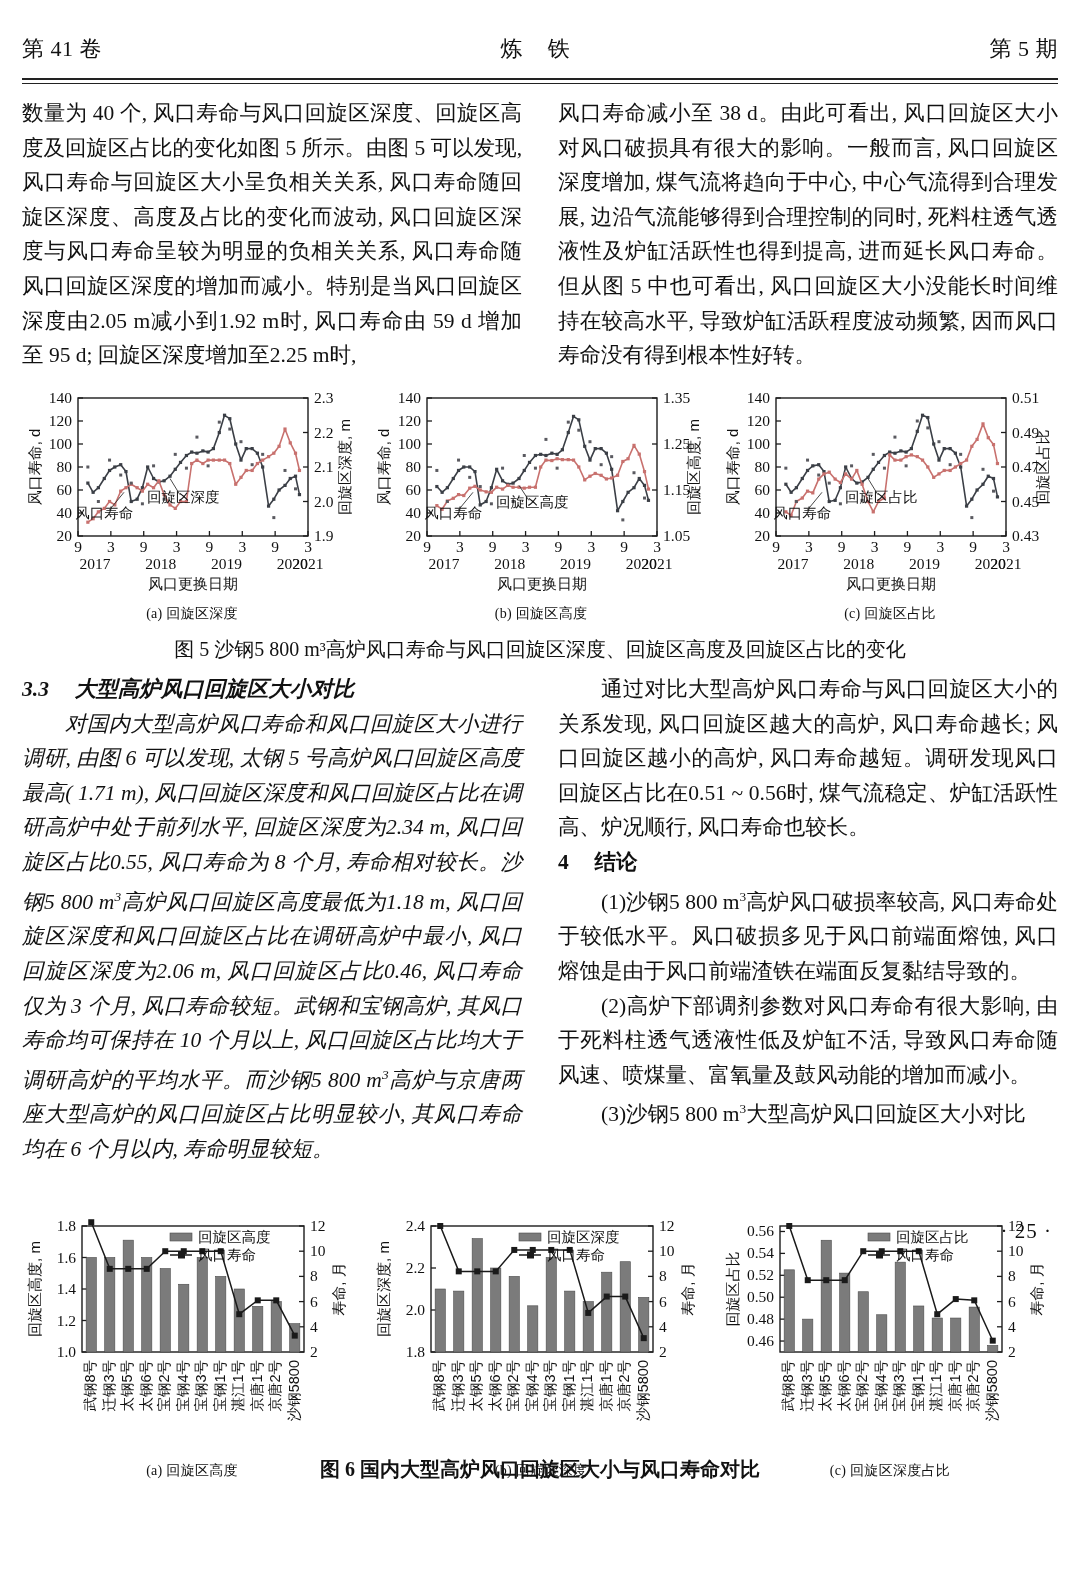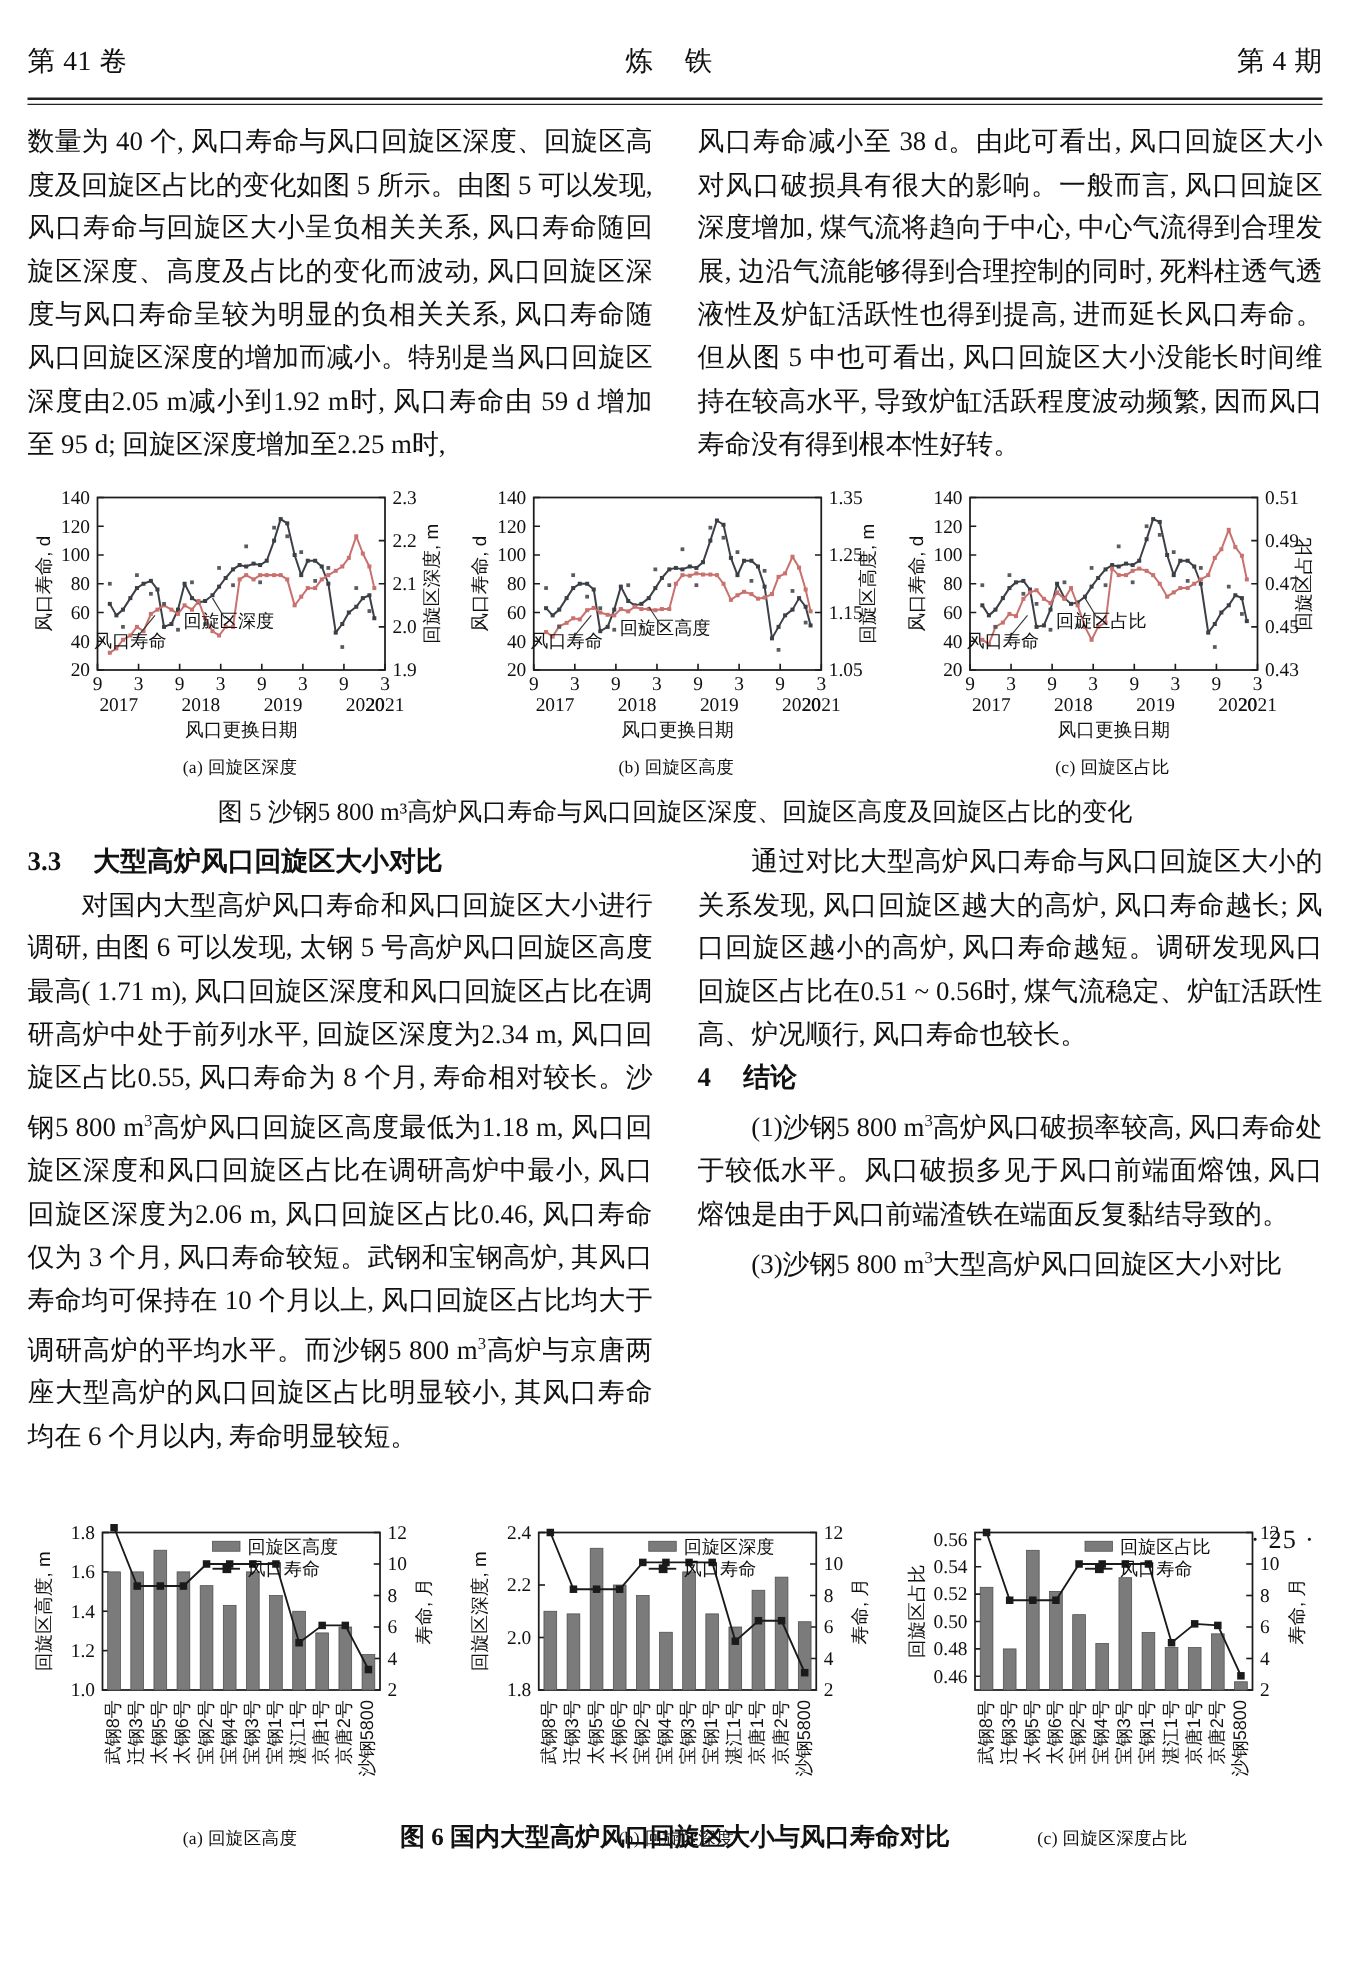--- a/index.html
+++ b/index.html
@@ -109,21 +109,21 @@
   }
 </style>
 </head>
 <body>
 
 <div class="page">
 
   <div class="runhead">
     <span class="vol">第 41 卷</span>
     <span class="journal">炼 铁</span>
-    <span class="issue">第 4 期</span>
+    <span class="issue">第 5 期</span>
   </div>
   <div class="rule-double"></div>
 
   <div class="col left" style="top:96px;">
     <p>数量为 40 个, 风口寿命与风口回旋区深度、回旋区高度及回旋区占比的变化如图 5 所示。由图 5 可以发现, 风口寿命与回旋区大小呈负相关关系, 风口寿命随回旋区深度、高度及占比的变化而波动, 风口回旋区深度与风口寿命呈较为明显的负相关关系, 风口寿命随风口回旋区深度的增加而减小。特别是当风口回旋区深度由2.05 m减小到1.92 m时, 风口寿命由 59 d 增加至 95 d; 回旋区深度增加至2.25 m时,</p>
   </div>
   <div class="col right" style="top:96px;">
     <p>风口寿命减小至 38 d。由此可看出, 风口回旋区大小对风口破损具有很大的影响。一般而言, 风口回旋区深度增加, 煤气流将趋向于中心, 中心气流得到合理发展, 边沿气流能够得到合理控制的同时, 死料柱透气透液性及炉缸活跃性也得到提高, 进而延长风口寿命。但从图 5 中也可看出, 风口回旋区大小没能长时间维持在较高水平, 导致炉缸活跃程度波动频繁, 因而风口寿命没有得到根本性好转。</p>
   </div>
 
@@ -618,33 +618,34 @@
             <text x="163.14285714285117" y="113.5" class="tl-cn" text-anchor="middle">回旋区占比</text>
             <line x1="159.85714285713988" y1="106.6" x2="150.00000000000597" y2="90.5" stroke="#333" stroke-width="0.9"></line>
           </g>
       </svg>
       <div class="subcap">(c) 回旋区占比</div>
     </div>
   </div>
 
   <div class="figcap" style="top:636px;">图 5   沙钢5 800 m³高炉风口寿命与风口回旋区深度、回旋区高度及回旋区占比的变化</div>
 
-  <div class="col left" style="top:672px;">
+  <div class="col left" style="top:672px;font-style:italic;">
     <p class="heading">
       <span class="num">3.3</span><span>大型高炉风口回旋区大小对比</span>
     </p>
     <p class="indent"><span>对国内大型高炉风口寿命和风口回旋区大小进行调研, 由图 6 可以发现, 太钢 5 号高炉风口回旋区高度最高( 1.71 m), 风口回旋区深度和风口回旋区占比在调研高炉中处于前列水平, 回旋区深度为2.34 m, 风口回旋区占比0.55, 风口寿命为 8 个月, 寿命相对较长。沙钢5 800 m</span><sup>3</sup><span>高炉风口回旋区高度最低为1.18 m, 风口回旋区深度和风口回旋区占比在调研高炉中最小, 风口回旋区深度为2.06 m, 风口回旋区占比0.46, 风口寿命仅为 3 个月, 风口寿命较短。武钢和宝钢高炉, 其风口寿命均可保持在 10 个月以上, 风口回旋区占比均大于调研高炉的平均水平。而沙钢5 800 m</span><sup>3</sup><span>高炉与京唐两座大型高炉的风口回旋区占比明显较小, 其风口寿命均在 6 个月以内, 寿命明显较短。</span></p>
   </div>
 
   <div class="col right" style="top:672px;">
     <p class="indent">通过对比大型高炉风口寿命与风口回旋区大小的关系发现, 风口回旋区越大的高炉, 风口寿命越长; 风口回旋区越小的高炉, 风口寿命越短。调研发现风口回旋区占比在0.51 ~ 0.56时, 煤气流稳定、炉缸活跃性高、炉况顺行, 风口寿命也较长。</p>
     <p class="heading">
       <span class="num">4</span><span>结论</span>
     </p>
     <p class="indent"><span>(1)沙钢5 800 m</span><sup>3</sup><span>高炉风口破损率较高, 风口寿命处于较低水平。风口破损多见于风口前端面熔蚀, 风口熔蚀是由于风口前端渣铁在端面反复黏结导致的。</span></p>
+    <p class="indent">(2)高炉下部调剂参数对风口寿命有很大影响, 由于死料柱透气透液性低及炉缸不活, 导致风口寿命随风速、喷煤量、富氧量及鼓风动能的增加而减小。</p>
     <p class="indent"><span>(3)沙钢5 800 m</span><sup>3</sup><span>大型高炉风口回旋区大小对比</span></p>
   </div>
 
   <div class="figrow" style="top:1212px;">
     <div class="chart-block">
       <svg width="344" height="248" viewBox="0 0 344 248">
         <g id="f6a-axes">
             <rect x="62" y="14" width="222" height="126" fill="none" stroke="#1c1c1c" stroke-width="1.4"></rect>
             <line x1="62" y1="140" x2="67" y2="140" class="tick"></line>
             <text x="56" y="145" class="tl" text-anchor="end">1.0</text>

